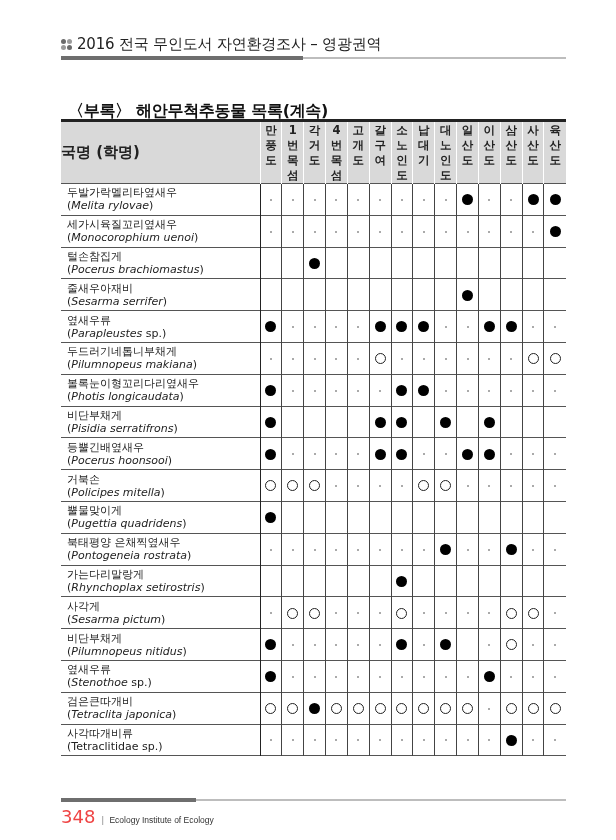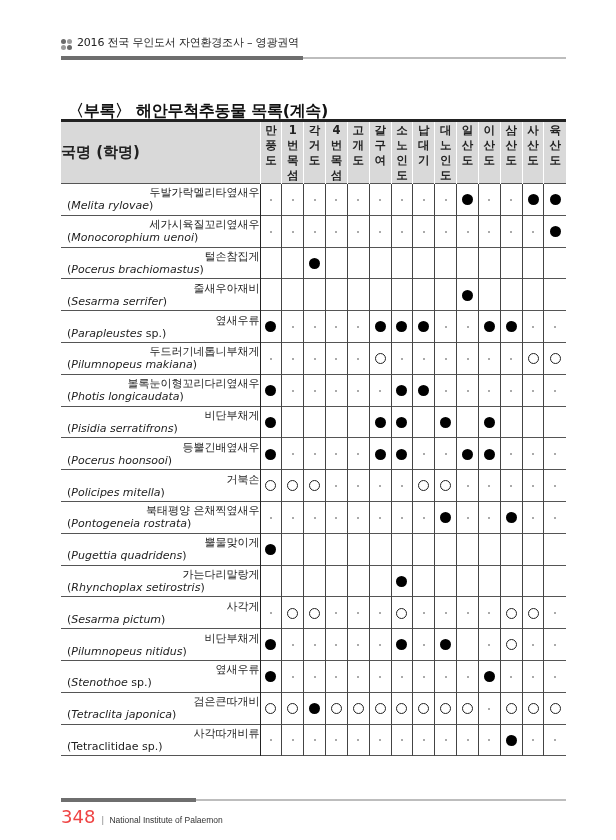--- a/index.html
+++ b/index.html
@@ -1,35 +1,35 @@
 <!DOCTYPE html>
 <html><head>
 <meta charset="utf-8">
 <style>
   html, body { margin:0; padding:0; background:#fff; }
   body { width:616px; height:840px; position:relative; overflow:hidden;
          font-family:"DejaVu Sans", sans-serif; color:#111; }
-  .running-head { position:absolute; left:61px; top:35px; font-size:11px; color:#222; display:flex; align-items:flex-end; letter-spacing:-0.2px; }
+  .running-head { position:absolute; left:61px; top:35px; font-size:15px; color:#222; display:flex; align-items:center; letter-spacing:-0.2px; }
   .dots-icon { display:inline-grid; grid-template-columns:5px 5px; grid-gap:1px; margin-right:5px; }
   .dots-icon span { width:5px; height:5px; border-radius:50%; display:block; }
   .rule-top { position:absolute; left:61px; top:57px; width:505px; height:2px; background:#bdbdbd; }
   .rule-top .dark { position:absolute; left:0; top:-1px; width:242px; height:4px; background:#6e6e6e; }
   .title { position:absolute; left:68px; top:101px; font-size:16px; font-weight:bold; letter-spacing:-0.3px; color:#111; }
   table.species { position:absolute; left:61px; top:119px; border-collapse:collapse; table-layout:fixed; width:505px; }
   table.species th, table.species td { padding:0; }
   table.species thead tr { border-top:3px solid #222; }
   table.species thead th { background:#d9d9d9; font-size:11.5px; font-weight:bold; color:#222; height:58px; vertical-align:top; }
   table.species thead th.name-head { vertical-align:middle; text-align:left; font-size:15px; }
   table.species thead th.site { border-left:1px solid #fff; text-align:center; line-height:15px; padding-top:1px; }
   .site-label { display:flex; flex-direction:column; align-items:center; }
   .site-label span { display:block; }
   table.species tbody tr { height:31.8px; border-bottom:1px solid #555; }
   table.species tbody tr:first-child { border-top:1px solid #555; }
   td.name { font-size:11px; line-height:13px; padding-left:6px !important; vertical-align:middle; color:#222; }
-  td.name .ko { display:block;text-align:right; }
+  td.name .ko { display:block; }
   td.name .sci { display:block; }
   td.name .sci i { font-style:italic; }
   td.cell { border-left:1px solid #444; text-align:center; vertical-align:middle; font-size:10px; }
   td.cell.first { border-left:1px solid #222; }
   .mark-filled { display:inline-block; width:11px; height:11px; border-radius:50%; background:#000; vertical-align:middle; }
   .mark-open { display:inline-block; width:9px; height:9px; border-radius:50%; border:1.2px solid #222; background:#fff; vertical-align:middle; }
   .mark-dot { display:inline-block; width:2px; height:2px; background:#aaa; vertical-align:middle; }
   .rule-bottom { position:absolute; left:61px; top:799px; width:505px; height:2px; background:#bdbdbd; }
   .rule-bottom .dark { position:absolute; left:0; top:-1px; width:135px; height:4px; background:#6e6e6e; }
   .footer { position:absolute; left:61px; top:806px; display:flex; align-items:baseline; }
@@ -376,57 +376,57 @@
         <td class="cell"><span class="mark-open"></span></td>
         <td class="cell"><span class="mark-open"></span></td>
         <td class="cell"><span class="mark-dot"></span></td>
         <td class="cell"><span class="mark-dot"></span></td>
         <td class="cell"><span class="mark-dot"></span></td>
         <td class="cell"><span class="mark-dot"></span></td>
         <td class="cell"><span class="mark-dot"></span></td>
       </tr>
       <tr>
         <td class="name">
+          <span class="ko">뿔물맞이게</span>
+          <span class="sci">(<i>Pugettia quadridens</i><span></span>)</span>
+        </td>
+        <td class="cell first"><span class="mark-filled"></span></td>
+        <td class="cell"></td>
+        <td class="cell"></td>
+        <td class="cell"></td>
+        <td class="cell"></td>
+        <td class="cell"></td>
+        <td class="cell"></td>
+        <td class="cell"></td>
+        <td class="cell"></td>
+        <td class="cell"></td>
+        <td class="cell"></td>
+        <td class="cell"></td>
+        <td class="cell"></td>
+        <td class="cell"></td>
+      </tr>
+      <tr>
+        <td class="name">
           <span class="ko">북태평양  은채찍옆새우</span>
           <span class="sci">(<i>Pontogeneia rostrata</i><span></span>)</span>
         </td>
         <td class="cell first"><span class="mark-dot"></span></td>
         <td class="cell"><span class="mark-dot"></span></td>
         <td class="cell"><span class="mark-dot"></span></td>
         <td class="cell"><span class="mark-dot"></span></td>
         <td class="cell"><span class="mark-dot"></span></td>
         <td class="cell"><span class="mark-dot"></span></td>
         <td class="cell"><span class="mark-dot"></span></td>
         <td class="cell"><span class="mark-dot"></span></td>
         <td class="cell"><span class="mark-filled"></span></td>
         <td class="cell"><span class="mark-dot"></span></td>
         <td class="cell"><span class="mark-dot"></span></td>
         <td class="cell"><span class="mark-filled"></span></td>
         <td class="cell"><span class="mark-dot"></span></td>
         <td class="cell"><span class="mark-dot"></span></td>
-      </tr>
-      <tr>
-        <td class="name">
-          <span class="ko">뿔물맞이게</span>
-          <span class="sci">(<i>Pugettia quadridens</i><span></span>)</span>
-        </td>
-        <td class="cell first"><span class="mark-filled"></span></td>
-        <td class="cell"></td>
-        <td class="cell"></td>
-        <td class="cell"></td>
-        <td class="cell"></td>
-        <td class="cell"></td>
-        <td class="cell"></td>
-        <td class="cell"></td>
-        <td class="cell"></td>
-        <td class="cell"></td>
-        <td class="cell"></td>
-        <td class="cell"></td>
-        <td class="cell"></td>
-        <td class="cell"></td>
       </tr>
       <tr>
         <td class="name">
           <span class="ko">가는다리말랑게</span>
           <span class="sci">(<i>Rhynchoplax setirostris</i><span></span>)</span>
         </td>
         <td class="cell first"></td>
         <td class="cell"></td>
         <td class="cell"></td>
         <td class="cell"></td>
@@ -543,14 +543,14 @@
       </tr>
     </tbody>
 </table>
 
 <div class="rule-bottom">
     <div class="dark"></div>
   </div>
 <div class="footer">
   <span class="page-num">348</span>
   <span class="footer-sep">|</span>
-  <span class="footer-org">National Institute of Palaemon</span>
+  <span class="footer-org">Ecology Institute of Ecology</span>
 </div>
 
 </body></html>

